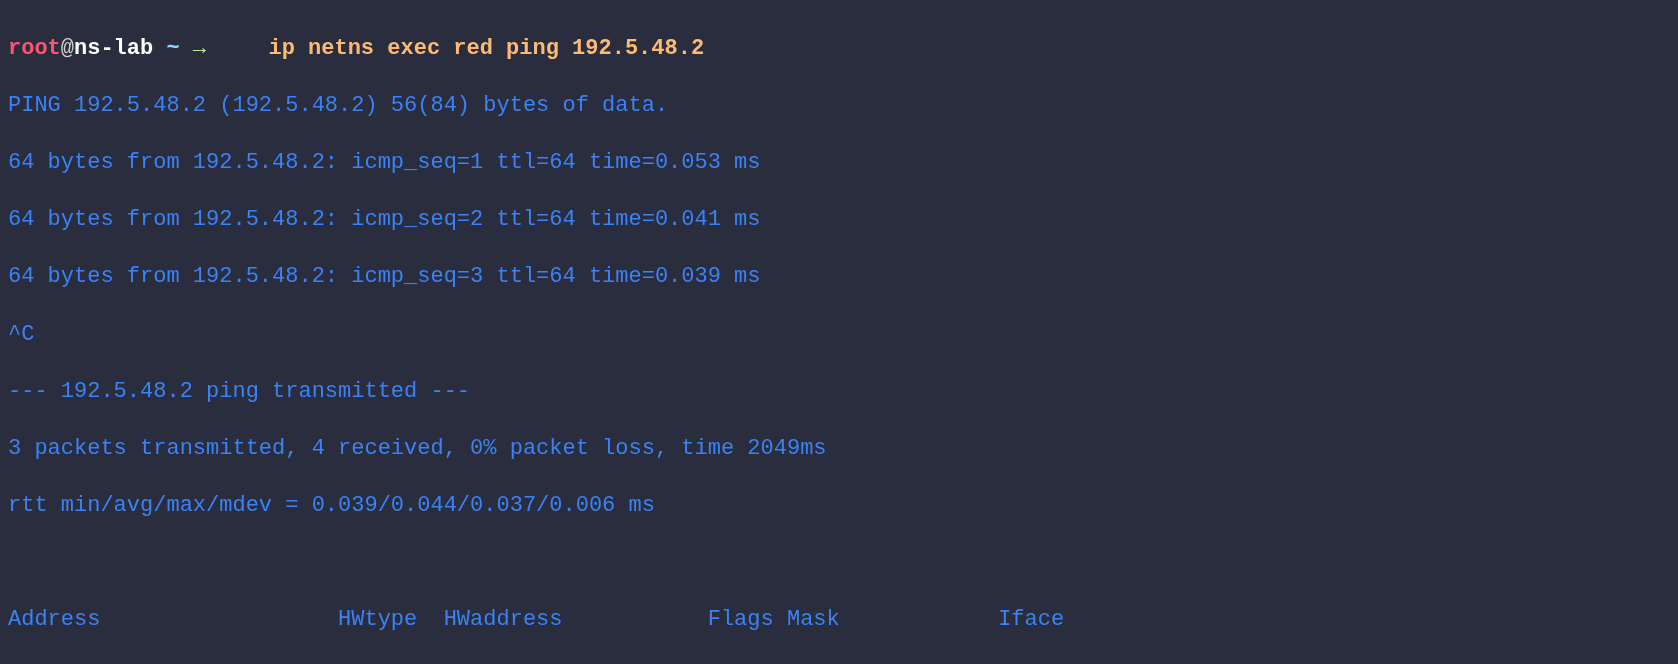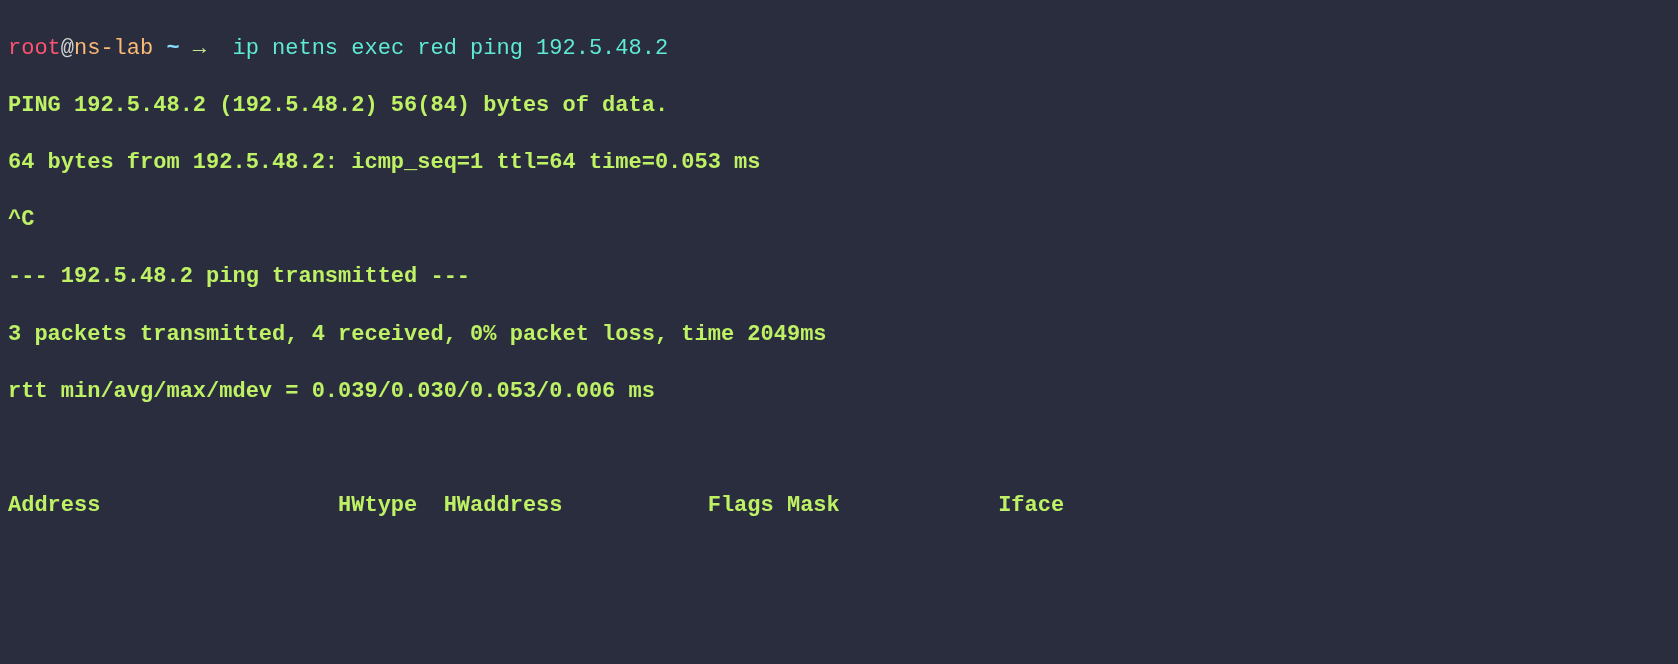--- a/index.html
+++ b/index.html
@@ -13,39 +13,41 @@
     width: 1678px;
     height: 664px;
     overflow: hidden;
   }
   .terminal {
     padding: 6px 8px;
     white-space: pre;
   }
   .user { color: #ff5370; font-weight: bold; }
   .at   { color: #d0d0d0; }
-  .host { color: #fdba74; font-weight: bold; margin-top: 34px; }
+  .host { color: #ffffff; font-weight: bold; margin-top: 34px; }
   .path { color: #89ddff; font-weight: bold; }
   .arrow{ color: #c3e88d; font-weight: bold; }
-  .cmd  { color: #5eead4; }
-  .out  { color: #bef264; font-weight: bold; }
-  .bold { font-weight: normal; }
+  .cmd  { color: #fdba74; margin-left: 36px; }
+  .out  { color: #3b82f6; }
+  .bold { font-weight: bold; }
   .row  { display: block; }
 </style>
 </head>
 <body>
 
 <div class="terminal">
 <span class="row"><span class="user bold">root</span><span class="at">@</span><span class="host bold">ns-lab</span><span class="path"> ~ </span><span class="arrow">→  </span><span class="cmd bold">ip netns exec red ping 192.5.48.2</span></span>
 <span class="row out">PING 192.5.48.2 (192.5.48.2) 56(84) bytes of data.</span>
 <span class="row out">64 bytes from 192.5.48.2: icmp_seq=1 ttl=64 time=0.053 ms</span>
+<span class="row out">64 bytes from 192.5.48.2: icmp_seq=2 ttl=64 time=0.041 ms</span>
+<span class="row out">64 bytes from 192.5.48.2: icmp_seq=3 ttl=64 time=0.039 ms</span>
 <span class="row out">^C</span>
 <span class="row out">--- 192.5.48.2 ping transmitted ---</span>
 <span class="row out">3 packets transmitted, 4 received, 0% packet loss, time 2049ms</span>
-<span class="row out">rtt min/avg/max/mdev = 0.039/0.030/0.053/0.006 ms</span>
+<span class="row out">rtt min/avg/max/mdev = 0.039/0.044/0.037/0.006 ms</span>
 <span class="row"> </span>
 <span class="row out">Address                  HWtype  HWaddress           Flags Mask            Iface</span>
 
 
 
 
 
 </div>
 
 </body></html>

